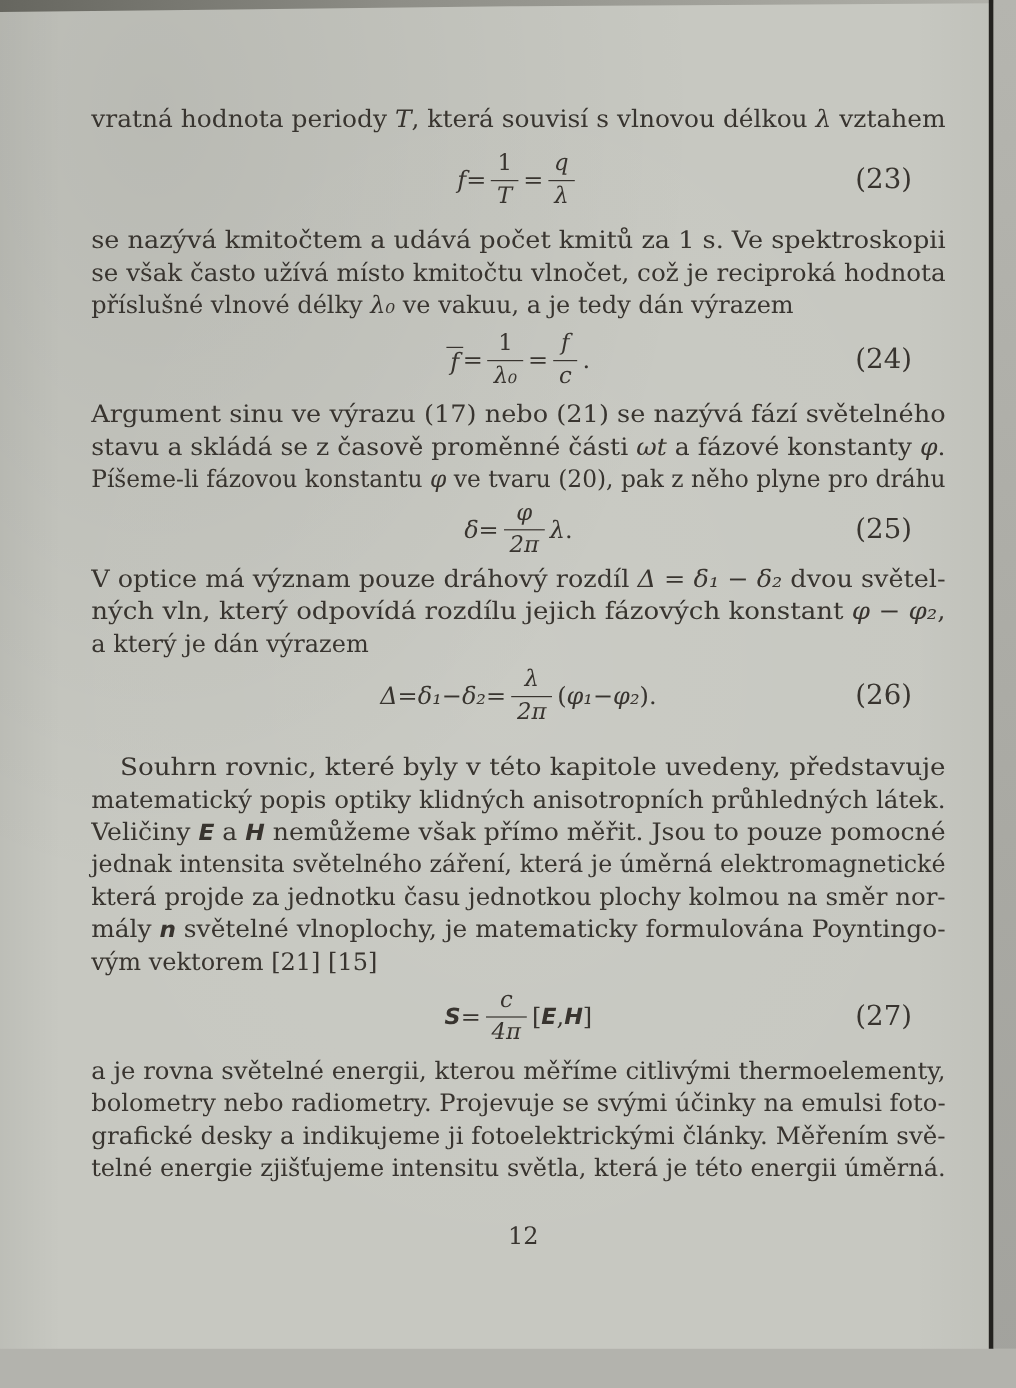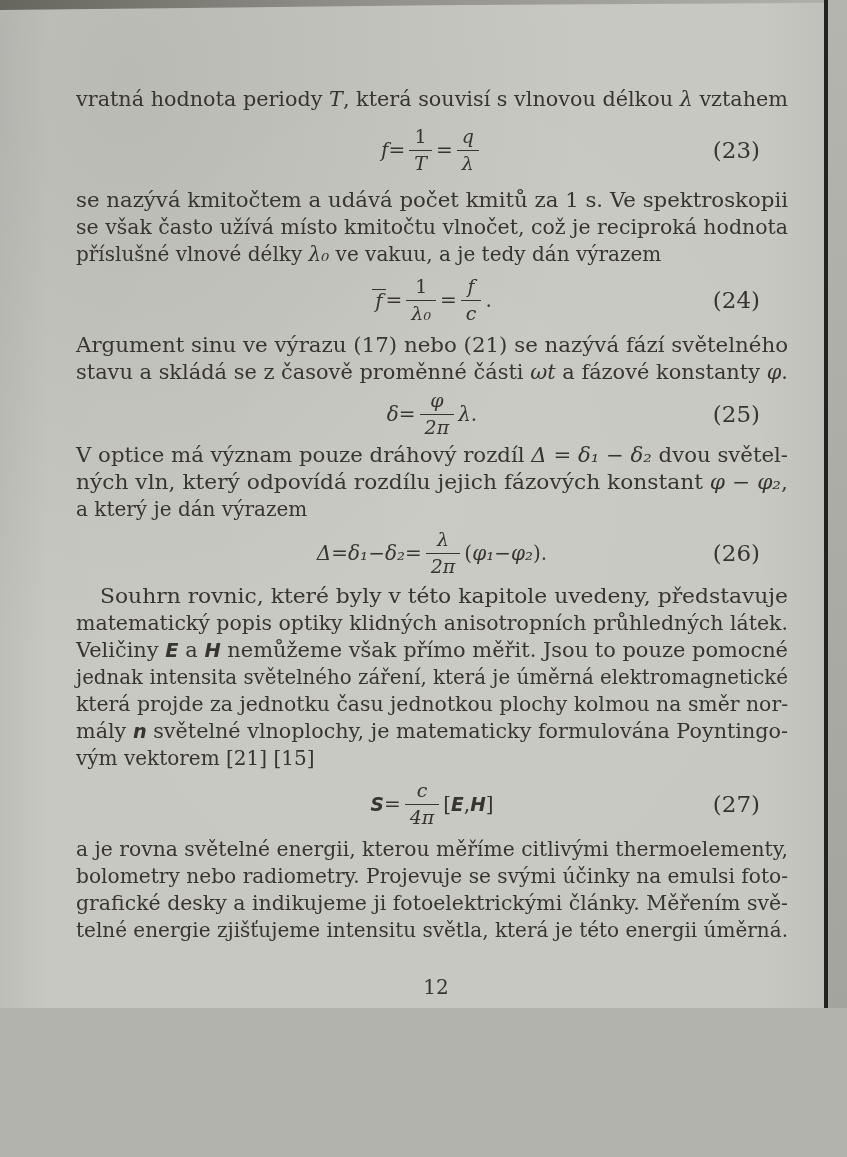--- a/index.html
+++ b/index.html
@@ -1,39 +1,39 @@
 <!DOCTYPE html>
 <html><head>
 <meta charset="utf-8">
 <style>
   html,body{margin:0;padding:0;}
   body{width:847px;height:1157px;overflow:hidden;background:#b3b3ad;}
   .page{
-    position:relative;width:847px;height:1008px;overflow:hidden;
+    position:relative;width:847px;height:1124px;overflow:hidden;
     background:
       radial-gradient(ellipse at 15% 8%, rgba(0,0,0,0.07), transparent 45%),
       radial-gradient(ellipse at 50% 50%, rgba(255,255,255,0.05), transparent 70%),
       linear-gradient(90deg, rgba(0,0,0,0.05), transparent 6%, transparent 90%, rgba(0,0,0,0.05)),
       #c7c8c1;
     font-family:"DejaVu Serif", serif;
     color:#38342f;
   }
   
   .top-edge{
     position:absolute;left:0;top:0;width:830px;height:10px;
     background:linear-gradient(90deg,#66665f,#8e8e87 40%,#a3a39c 75%,#b0b0a9);
     clip-path:polygon(0 0,100% 0,100% 28%,52% 52%,0 100%);
   }
   .right-line{position:absolute;left:824px;top:0;width:4px;height:1157px;background:#23221f;}
   .right-outer{position:absolute;left:828px;top:0;width:19px;height:1157px;
     background:linear-gradient(180deg,#b5b5af,#a9a9a3 60%,#a2a29d);}
   
   .textblock{position:absolute;left:76px;top:86px;width:712px;}
   .line{height:27px;line-height:27px;font-size:20px;white-space:nowrap;}
-  .line.indent{padding-left:24px;}
+  .line.indent{padding-left:24px;margin-top:16px;}
   .fit{display:inline-block;white-space:nowrap;transform-origin:0 50%;}
   .r-n{font-style:normal;}
   .r-i{font-style:italic;}
   .r-v{font-family:"DejaVu Sans",sans-serif;font-weight:700;font-style:italic;font-size:0.93em;}
   
   .eq{position:relative;display:flex;align-items:center;justify-content:center;font-size:20px;}
   .eq-e23{height:74px;}
   .eq-e24{height:64px;}
   .eq-e25{height:56px;}
   .eq-e26{height:60px;}
@@ -85,20 +85,21 @@
           <span class="frac">
             <span class="num"><span class="r-i">f</span></span>
             <span class="den"><span class="r-i">c</span></span>
           </span>
           <span class="r-n">.</span>
         </span>
         <span class="eqnum">(24)</span>
       </div>
       <div class="line j"><span class="fit" style="transform: scaleX(1.0671);"><span class="r-n">Argument sinu ve výrazu (17) nebo (21) se nazývá fází světelného</span></span></div>
       <div class="line j"><span class="fit" style="transform: scaleX(1.0454);"><span class="r-n">stavu a skládá se z časově proměnné části </span><span class="r-i">ωt</span><span class="r-n"> a fázové konstanty </span><span class="r-i">φ</span><span class="r-n">.</span></span></div>
+      <div class="line j"><span class="fit" style="transform: scaleX(0.9717);"><span class="r-n">Píšeme-li fázovou konstantu </span><span class="r-i">φ</span><span class="r-n"> ve tvaru (20), pak z něho plyne pro dráhu</span></span></div>
       <div class="eq eq-e25">
         <span class="eqbody">
           <span class="r-i">δ</span>
           <span class="r-n"> = </span>
           <span class="frac">
             <span class="num"><span class="r-i">φ</span></span>
             <span class="den"><span class="r-i">2π</span></span>
           </span>
           <span class="r-n"> </span>
           <span class="r-i">λ</span>

